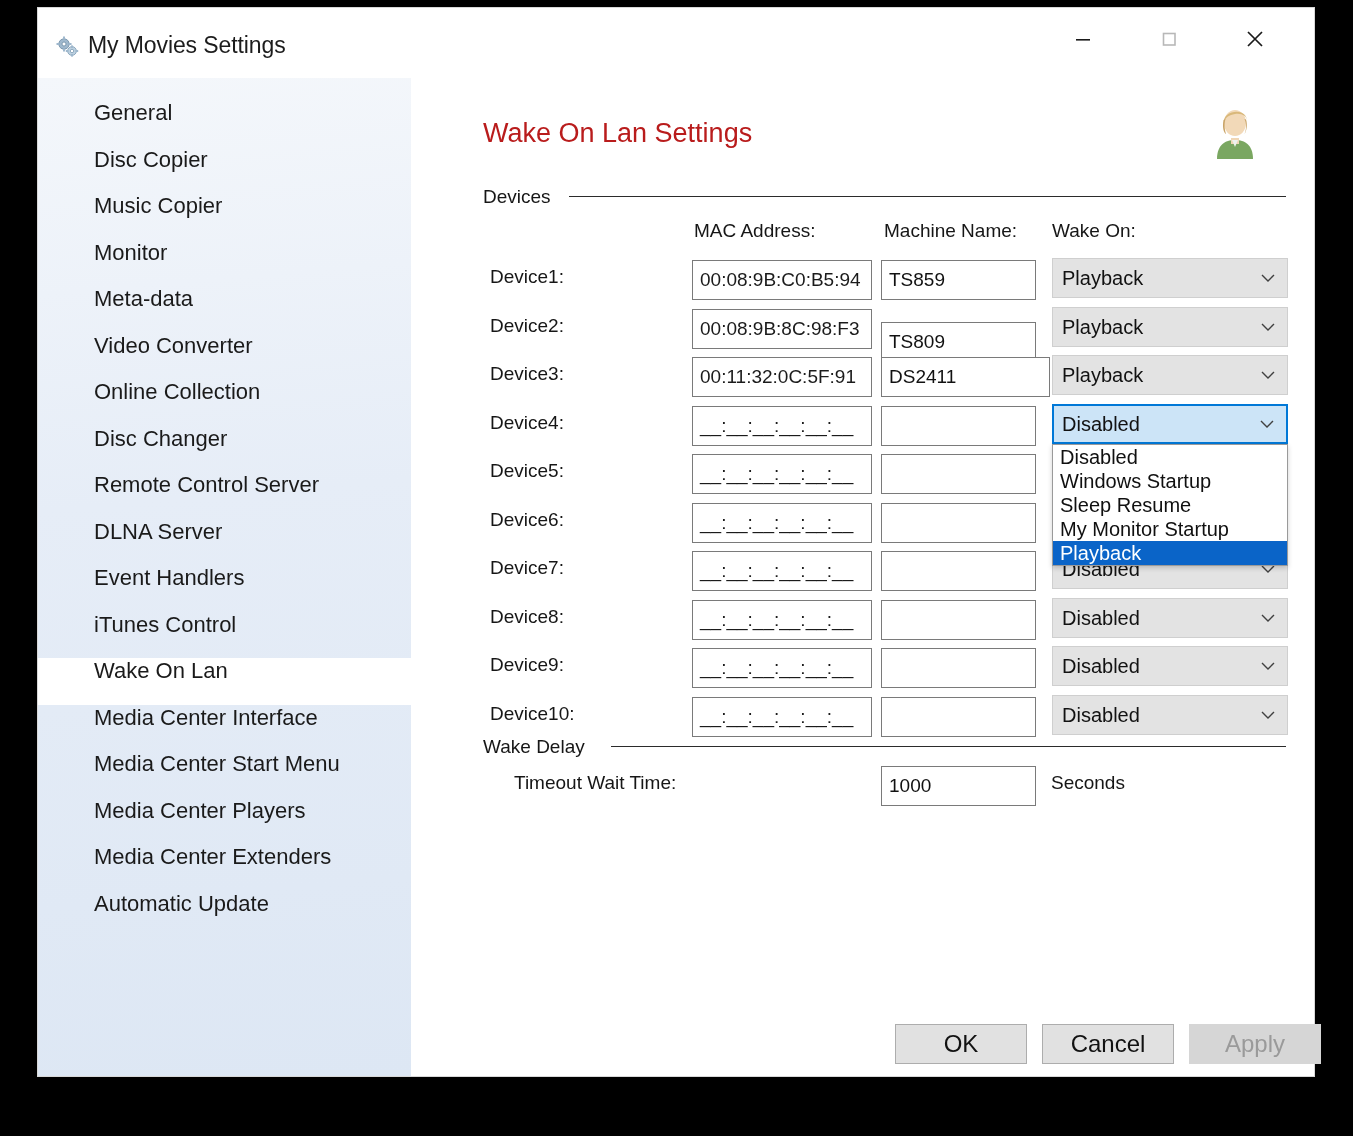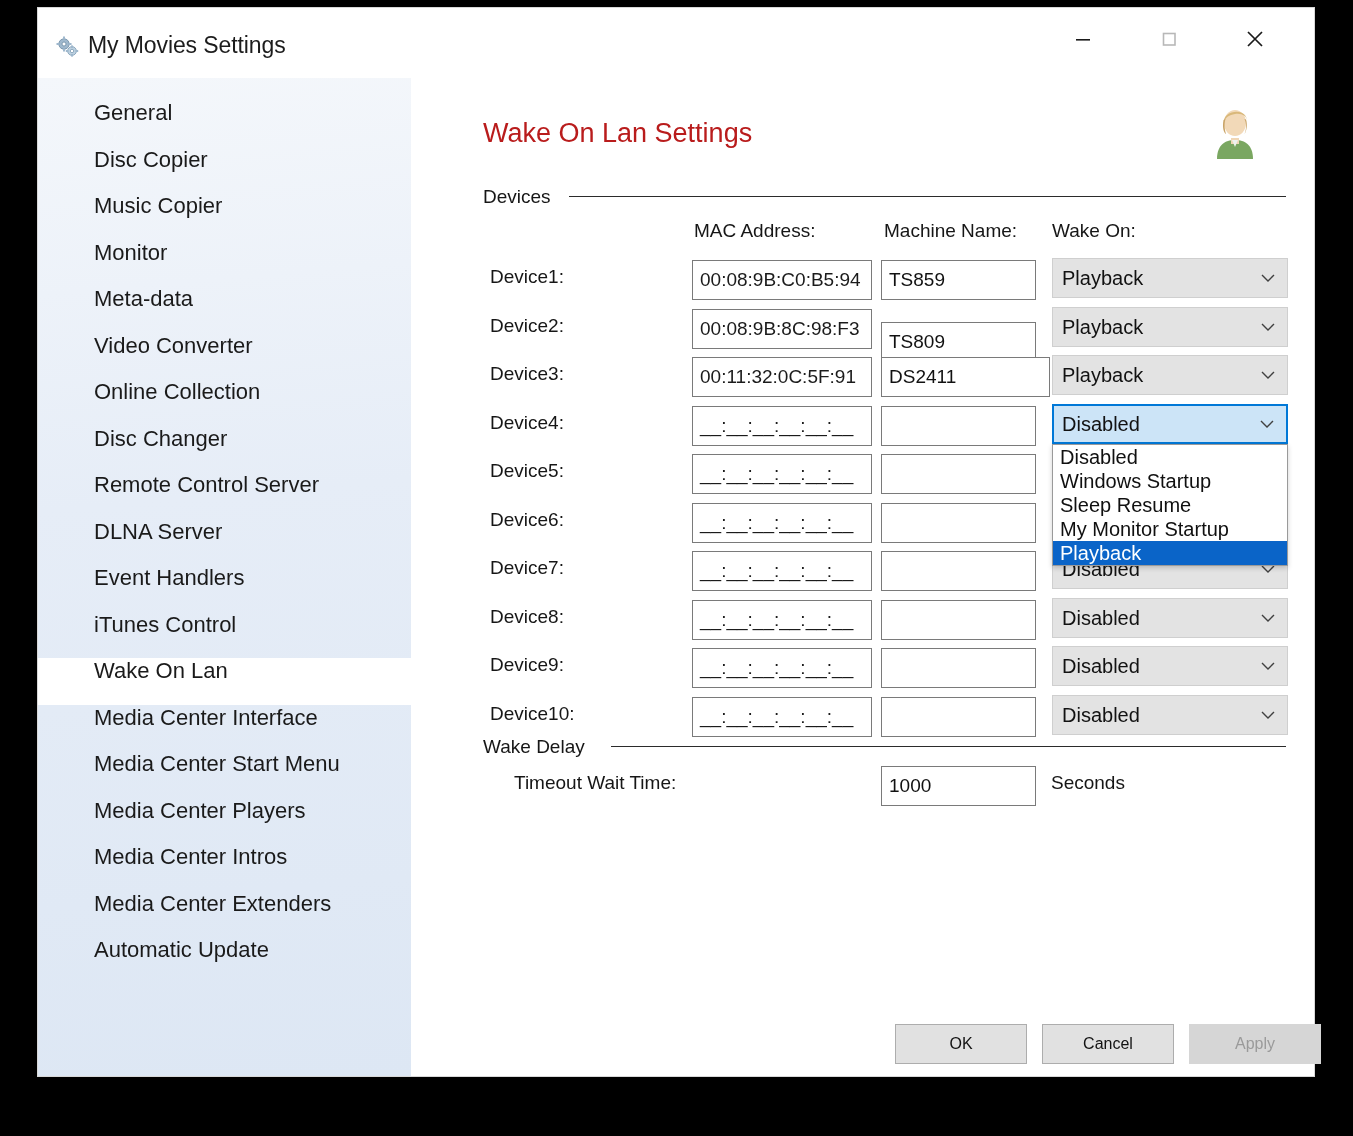--- a/index.html
+++ b/index.html
@@ -171,21 +171,21 @@
     background: #0a64c8;
     color: #ffffff;
   }
 
   
   .fbtn {
     position: absolute;
     top: 946px;
     height: 40px;
     width: 132px;
-    font-size: 16px;
+    font-size: 24px;
     display: flex; align-items: center; justify-content: center;
     background: #e1e1e1;
     border: 1px solid #adadad;
     color: #121212;
     cursor: default;
   }
   .fbtn.disabled {
     background: #d6d6d6;
     border: 1px solid #d6d6d6;
     color: #9a9a9a;
@@ -291,23 +291,20 @@
         <div class="nav-item">
           <span>Media Center Interface</span>
         </div>
         <div class="nav-item">
           <span>Media Center Start Menu</span>
         </div>
         <div class="nav-item">
           <span>Media Center Players</span>
         </div>
         <div class="nav-item">
-          <span>Media Center Intros</span>
-        </div>
-        <div class="nav-item">
           <span>Media Center Extenders</span>
         </div>
         <div class="nav-item">
           <span>Automatic Update</span>
         </div>
       </div>
   </div>
 
   <div id="content">
 

